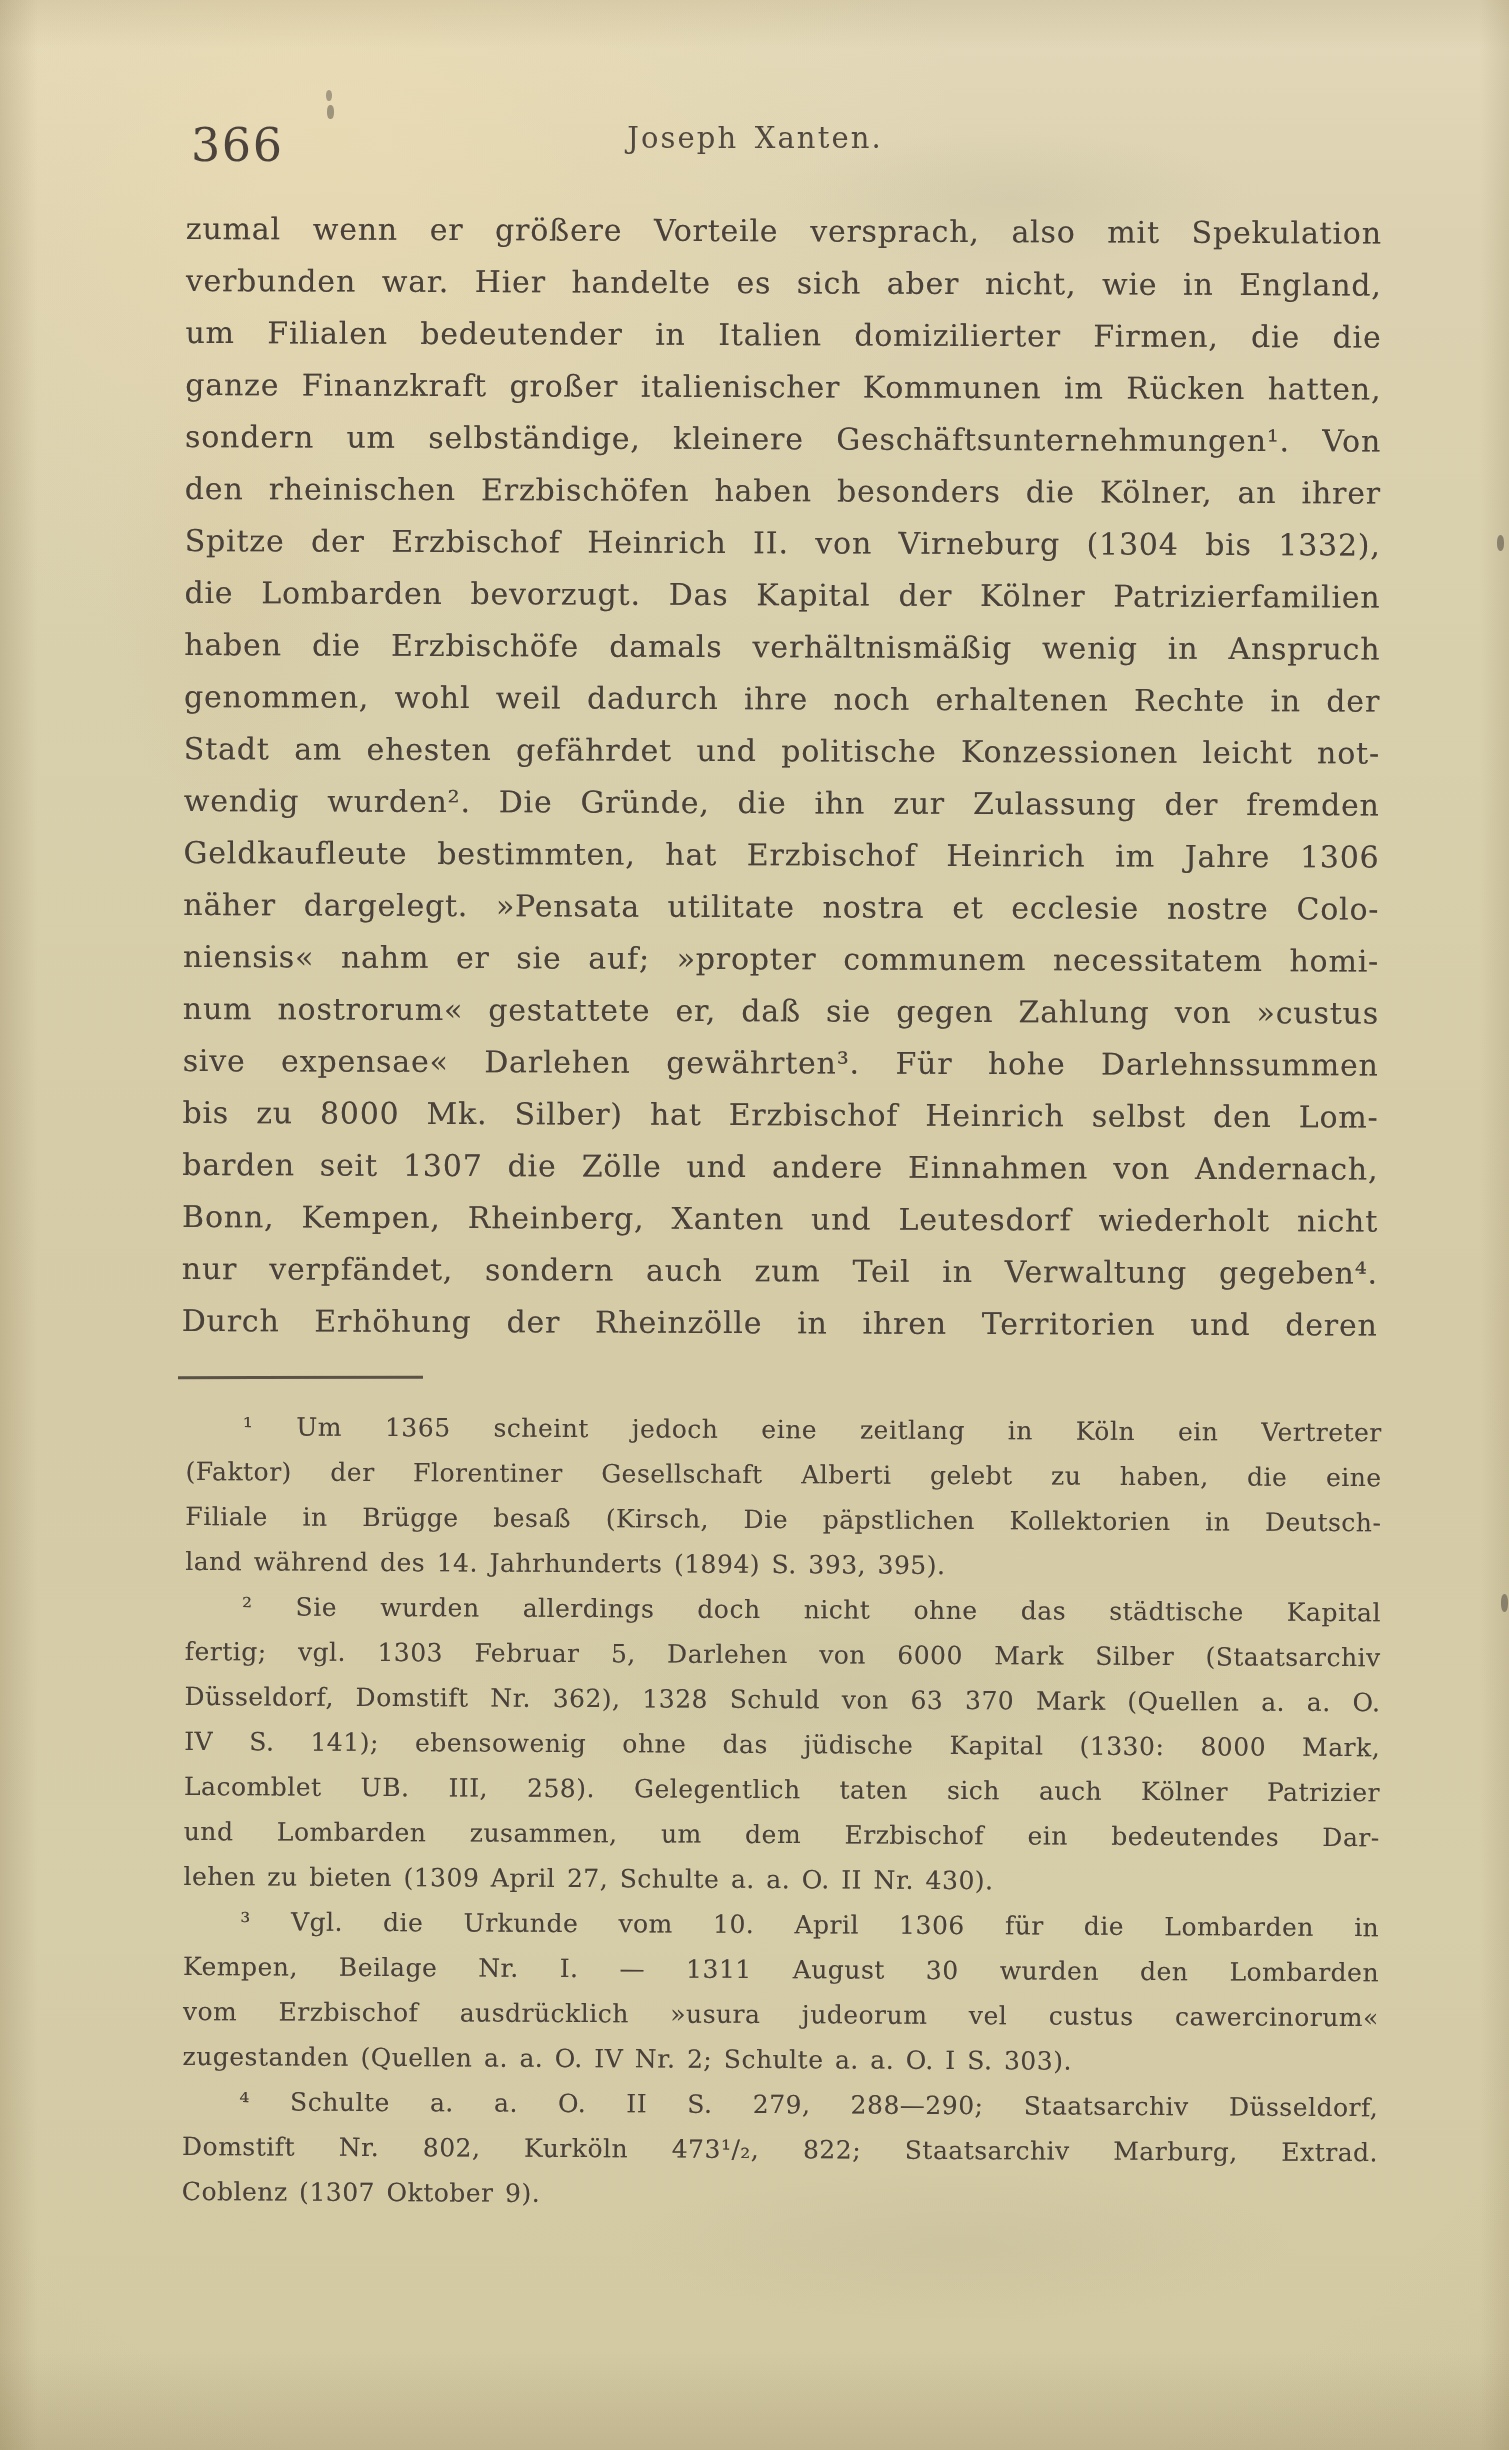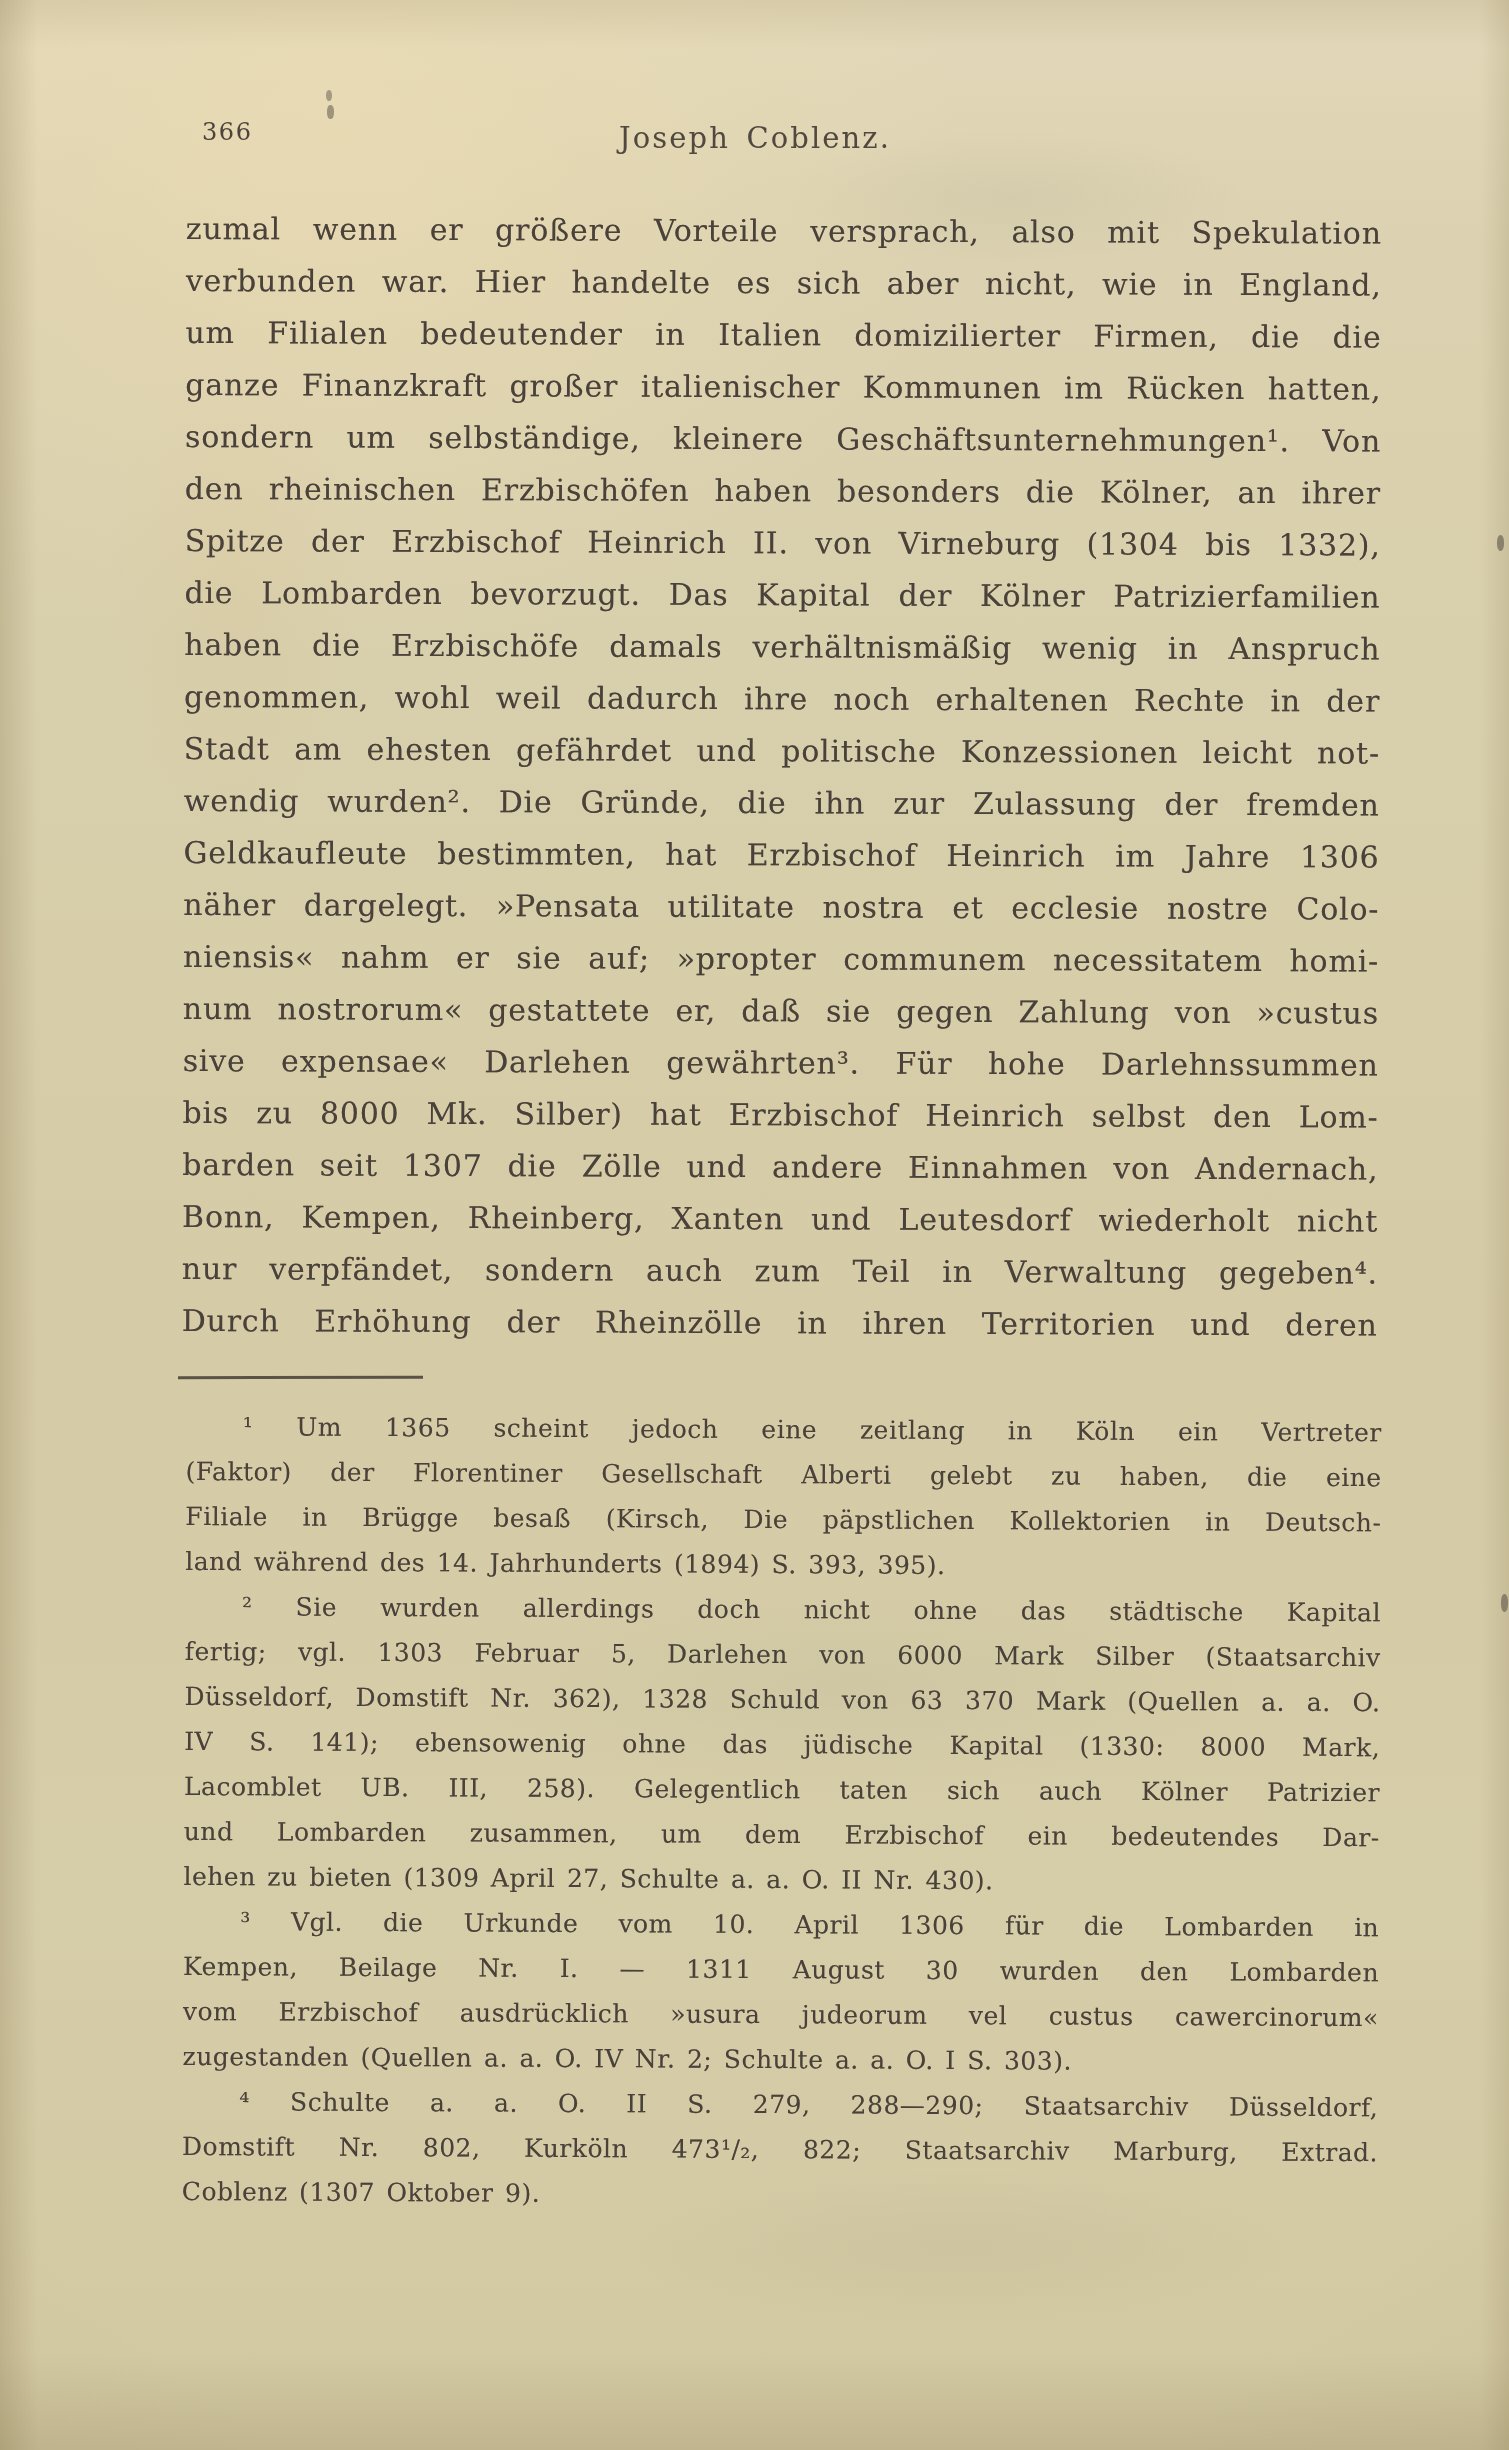--- a/index.html
+++ b/index.html
@@ -31,21 +31,21 @@
 
   .speck { position: absolute; background: #6e6557; border-radius: 45%; }
   .speck.a { left: 326px;  top: 90px;  width: 6.2px; height: 11.4px; opacity: 0.55; }
   .speck.b { left: 327px;  top: 105px;  width: 6.7px; height: 13.5px; opacity: 0.6; }
   .speck.c { left: 1497px; top: 535px; width: 7.3px; height: 15.6px; opacity: 0.7; }
   .speck.d { left: 1501px; top: 1594px; width: 7.3px; height: 17.6px; opacity: 0.7; }
 
   .header-row { position: absolute; left: 0; top: 118px; width: 1510px; height: 47px; }
   .page-number {
     position: absolute; left: 191px; top: 0;
-    font-size: 24px; letter-spacing: 1.6px; color: #4c443c; margin-left: 11px;
+    font-size: 46px; letter-spacing: 1.6px; color: #4c443c;
   }
   .running-head {
     position: absolute; left: 0; width: 1510px; top: 3.1px;
     text-align: center; font-size: 29px; letter-spacing: 2.1px; color: #51493f;
     word-spacing: 5.2px;
   }
 
   .body-block {
     position: absolute; left: 186px; top: 203px; width: 1196px;
     transform: rotate(0.22deg); transform-origin: left top;
@@ -84,21 +84,21 @@
   <div class="stain s2"></div>
   <div class="stain s3"></div>
   <div class="stain s4"></div>
   <div class="speck a"></div>
   <div class="speck b"></div>
   <div class="speck c"></div>
   <div class="speck d"></div>
 
   <div class="header-row">
     <span class="page-number">366</span>
-    <span class="running-head">Joseph Coblenz.</span>
+    <span class="running-head">Joseph Xanten.</span>
   </div>
 
   <div class="body-block">
     <div class="line">zumal wenn er größere Vorteile versprach, also mit Spekulation</div>
     <div class="line">verbunden war. Hier handelte es sich aber nicht, wie in England,</div>
     <div class="line">um Filialen bedeutender in Italien domizilierter Firmen, die die</div>
     <div class="line">ganze Finanzkraft großer italienischer Kommunen im Rücken hatten,</div>
     <div class="line">sondern um selbständige, kleinere Geschäftsunternehmungen¹. Von</div>
     <div class="line">den rheinischen Erzbischöfen haben besonders die Kölner, an ihrer</div>
     <div class="line">Spitze der Erzbischof Heinrich II. von Virneburg (1304 bis 1332),</div>

